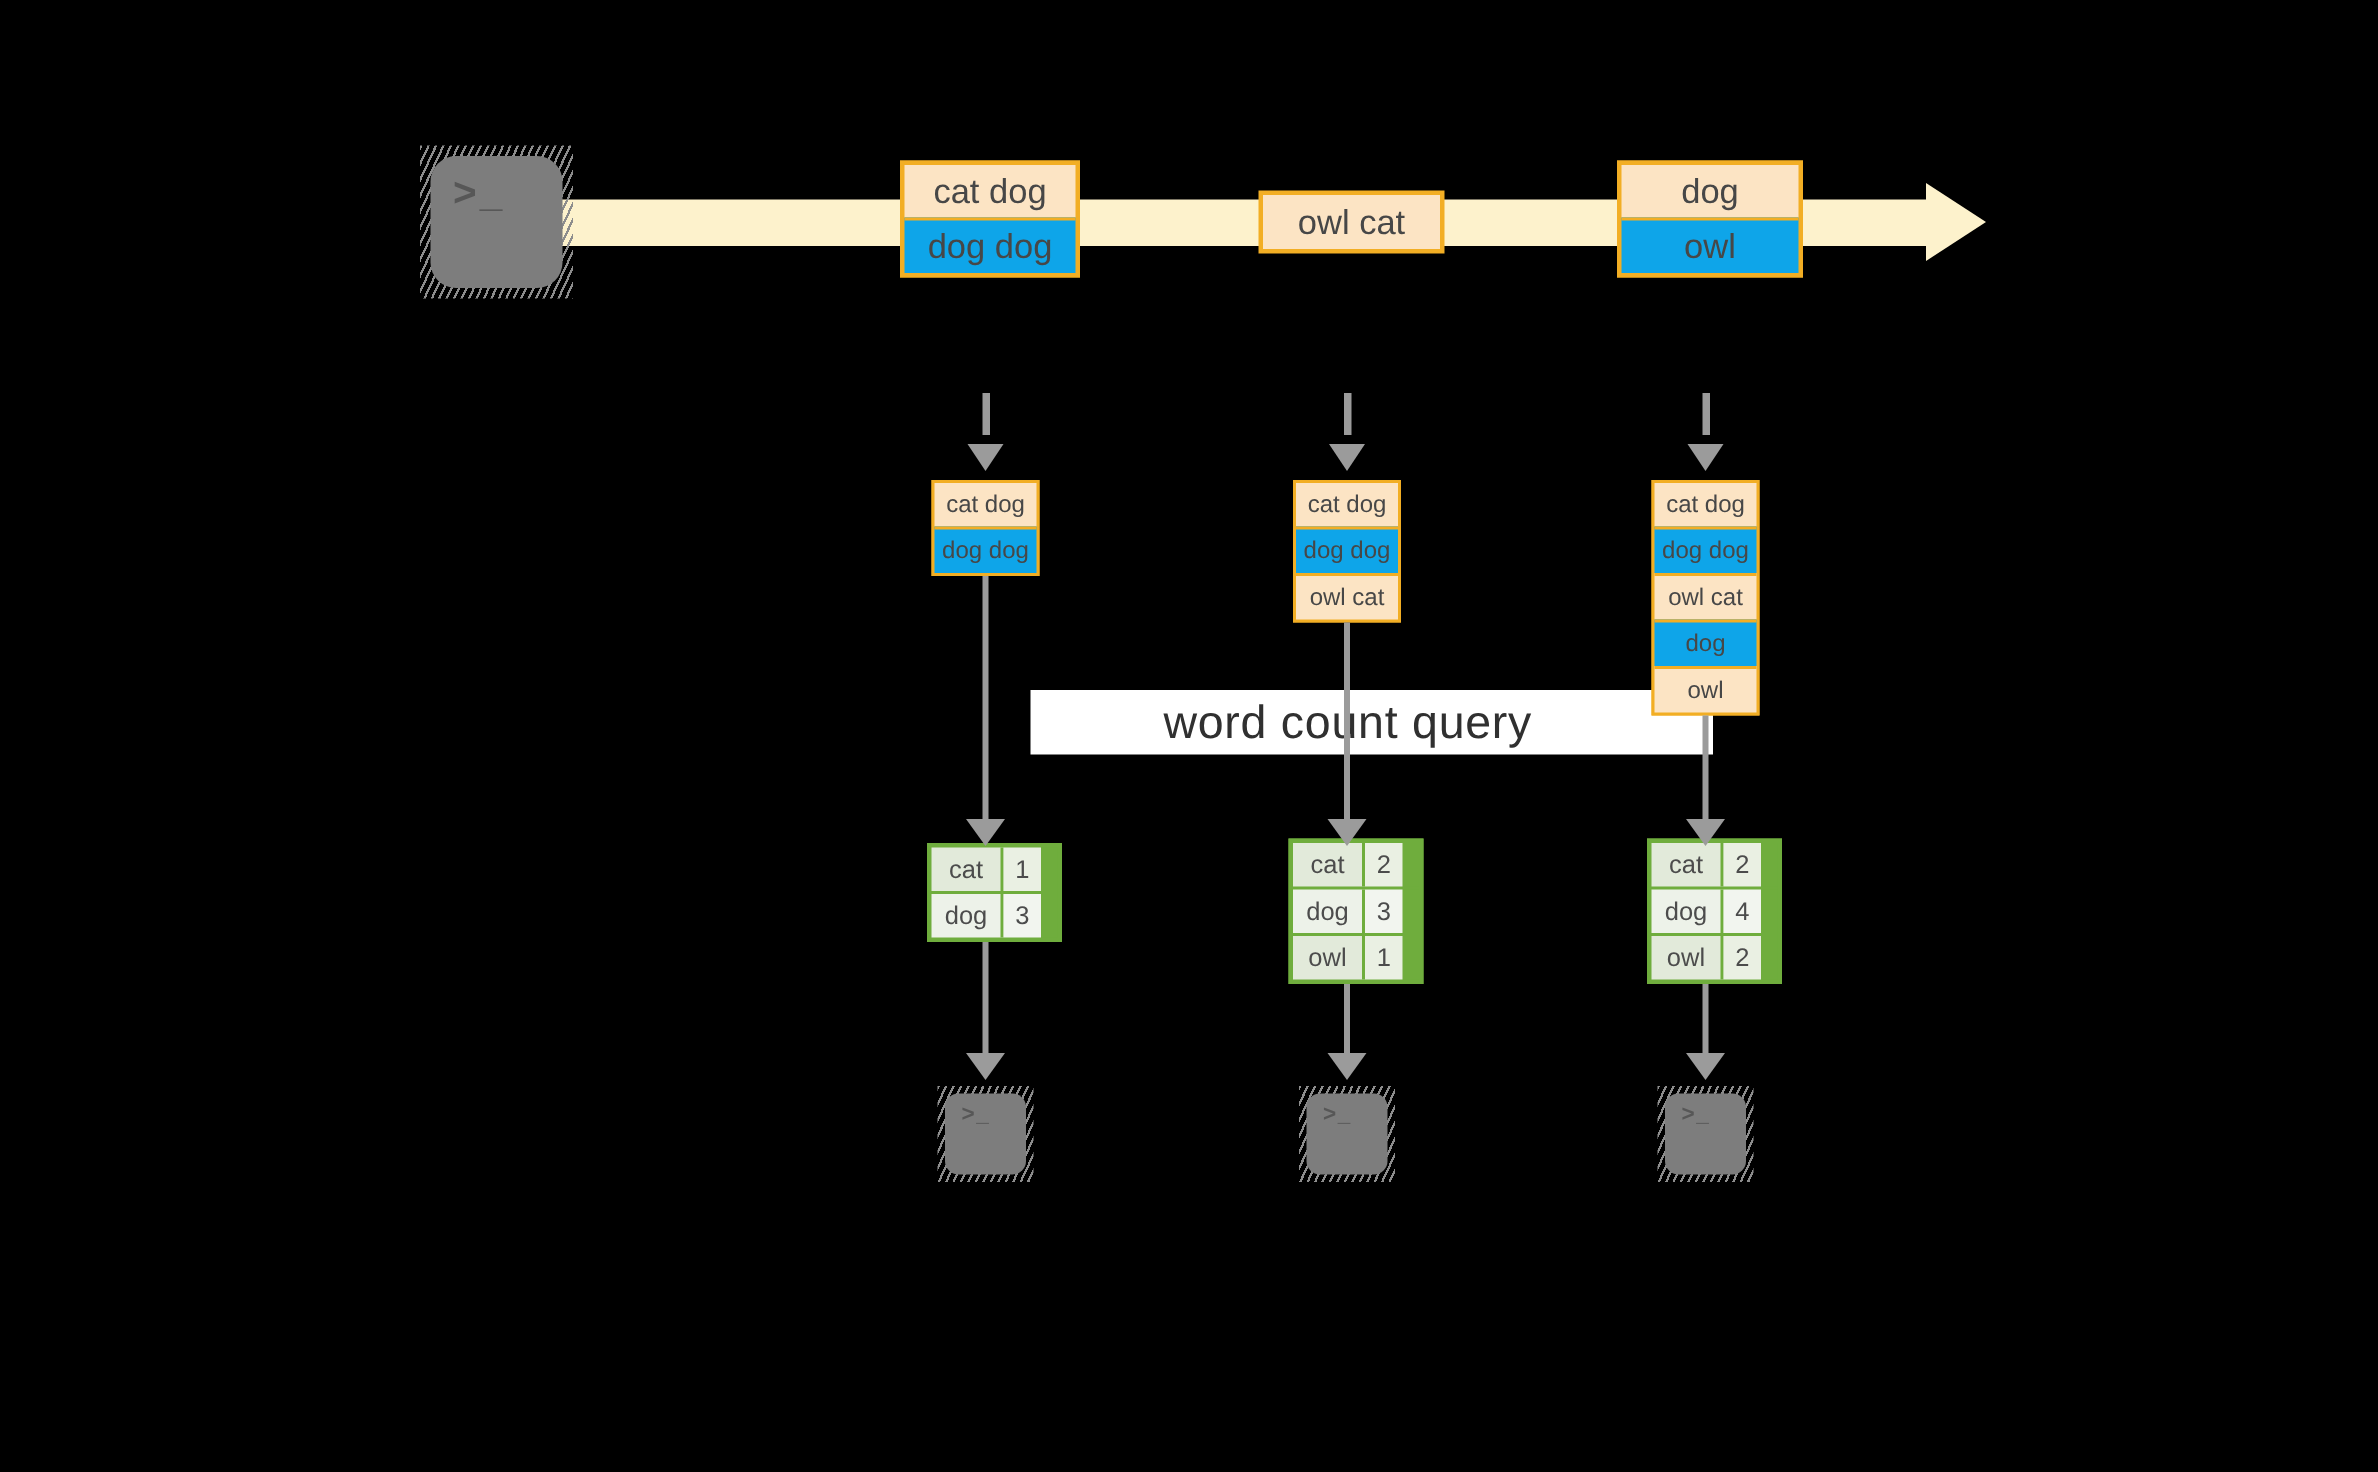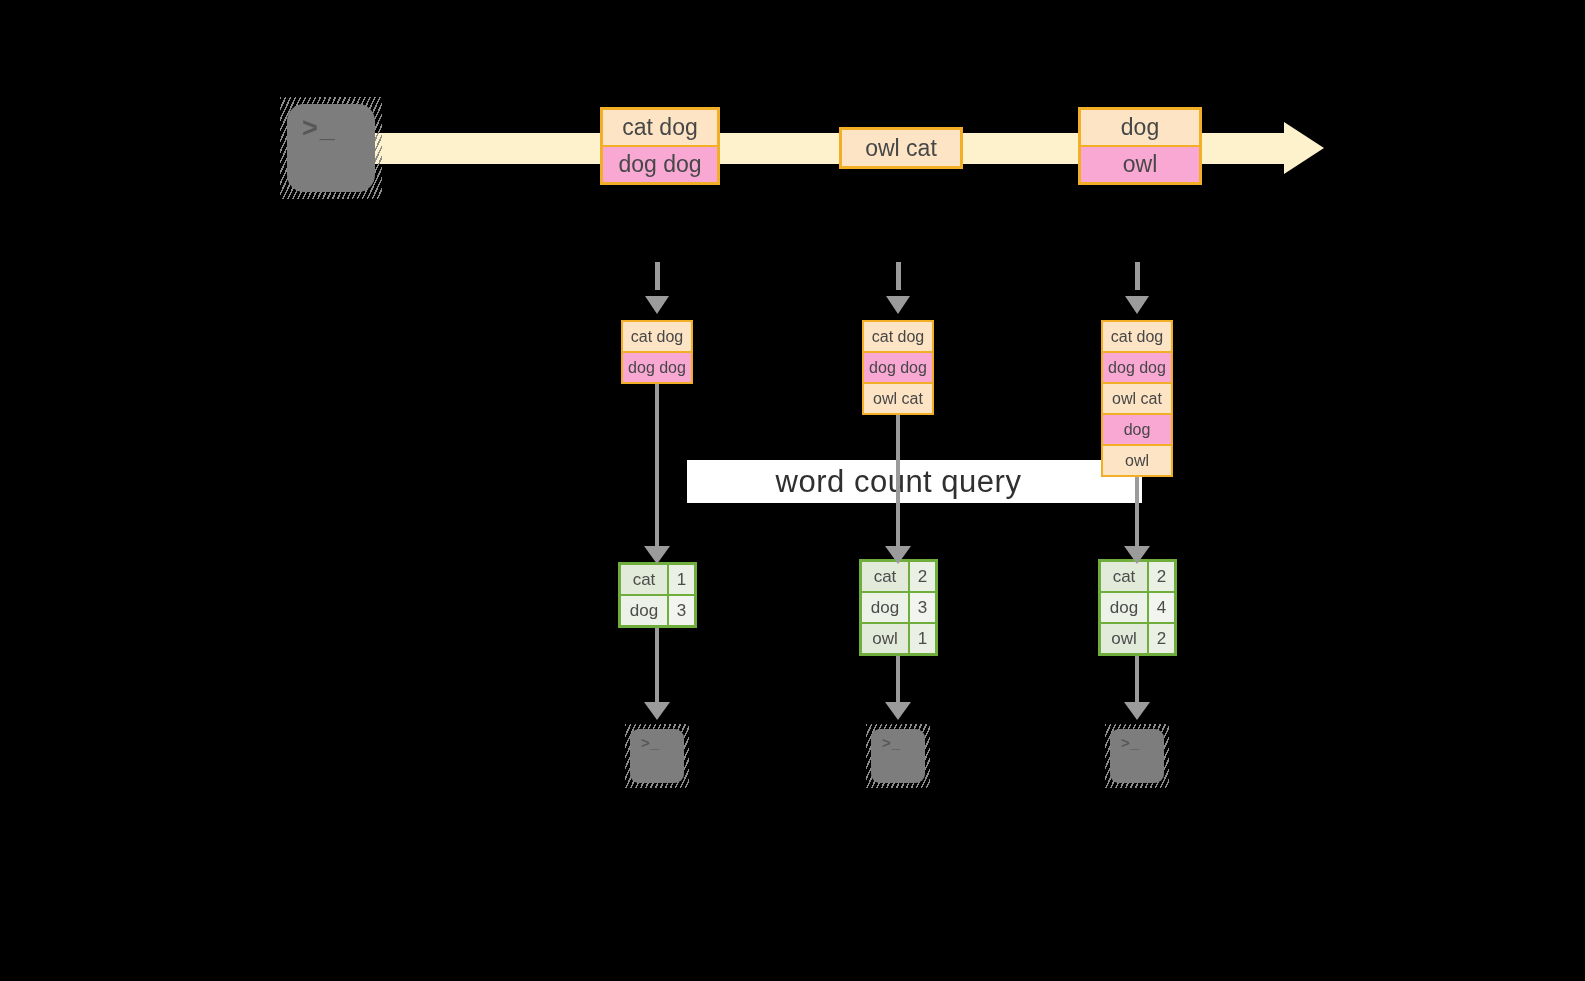--- a/index.html
+++ b/index.html
@@ -19,37 +19,37 @@
   .term-glyph{position:absolute;color:#575757;font-weight:700;}
   .term-src .term-glyph{left:15px;top:9px;font-size:27px;letter-spacing:2px;}
   .term-sink{width:64px;height:64px;top:724px;}
   .term-sink .term-inner{inset:5px;border-radius:9px;}
   .term-sink .term-glyph{left:11px;top:5px;font-size:15px;letter-spacing:1px;}
   
   .tl-box{position:absolute;border:3px solid #f2ae24;background:#f2ae24;}
   .tl-row{height:35px;display:flex;align-items:center;justify-content:center;
     font-size:23px;color:#474747;}
   .tl-row + .tl-row{border-top:2px solid #f2ae24;}
-  .pd{background:#fce4c4;} .pl{background:#f9a8d4;}
+  .pd{background:#fce4c4;} .pl{background:#0ea5e9;}
   
   .dash-seg{position:absolute;width:5px;height:28px;background:#9b9b9b;}
   .tri-down{position:absolute;width:0;height:0;border-left:12px solid transparent;border-right:12px solid transparent;border-top:18px solid #9b9b9b;}
   .tri-down-lg{position:absolute;width:0;height:0;border-left:13px solid transparent;border-right:13px solid transparent;border-top:18px solid #9b9b9b;}
   
   .stack{position:absolute;width:72px;border:2px solid #f2ae24;background:#f2ae24;box-sizing:border-box;z-index:3;}
   .stack-row{height:29px;display:flex;align-items:center;justify-content:center;font-size:16px;color:#474747;}
   .stack-row + .stack-row{border-top:2px solid #f2ae24;}
   
   .query-band{position:absolute;left:687px;top:460px;width:455px;height:43px;background:#ffffff;z-index:2;}
   .query-label{position:absolute;left:0;top:0;width:423px;height:43px;display:flex;align-items:center;justify-content:center;
     font-size:31px;font-weight:300;color:#303030;letter-spacing:0.5px;}
   
   .vline{position:absolute;width:4px;background:#9b9b9b;z-index:4;}
   
-  .wtable{position:absolute;width:79px;border:3px solid #6fad3d;background:#6fad3d;box-sizing:border-box;z-index:3;}
+  .wtable{position:absolute;width:90px;border:3px solid #6fad3d;background:#6fad3d;box-sizing:border-box;z-index:3;}
   .wt-row{display:flex;}
   .wt-row + .wt-row{border-top:2px solid #6fad3d;}
   .wt-word{width:46px;height:29px;border-right:2px solid #6fad3d;display:flex;align-items:center;justify-content:center;
     font-size:17px;color:#4c4c4c;}
   .wt-count{width:25px;height:29px;display:flex;align-items:center;justify-content:center;font-size:17px;color:#4c4c4c;}
   .gd .wt-word{background:#e2eada;} .gd .wt-count{background:#eaf0e3;}
   .gl .wt-word{background:#edf2e9;} .gl .wt-count{background:#f2f5ef;}
 </style>
 </head>
 <body>

